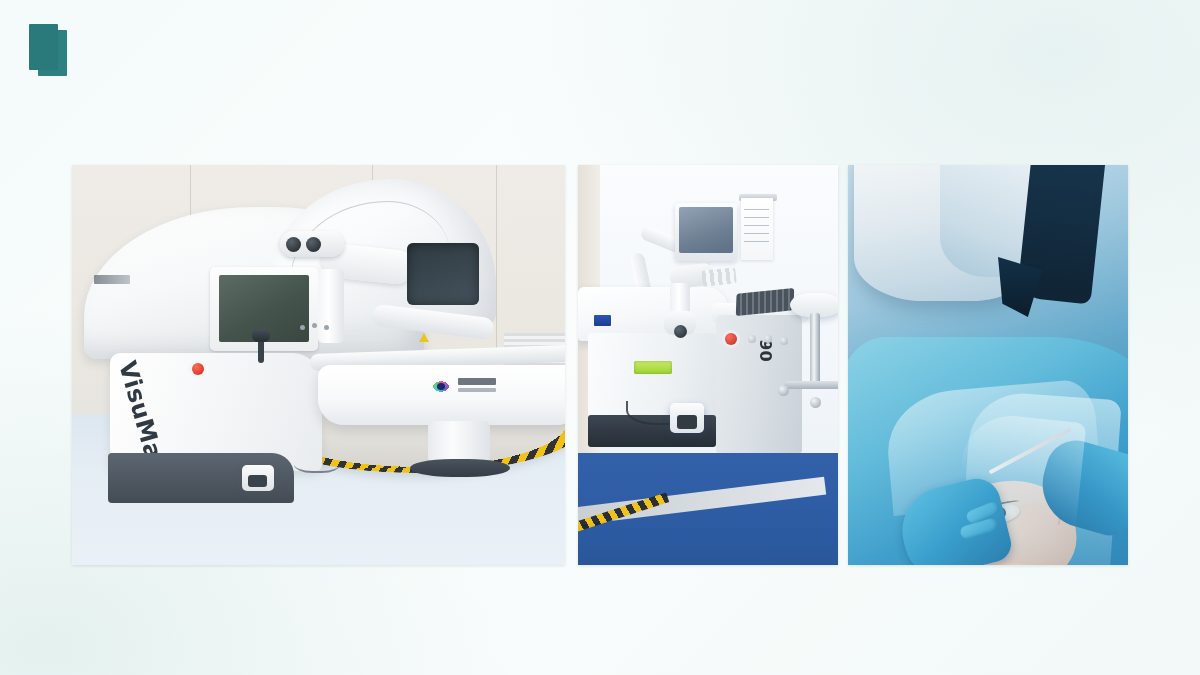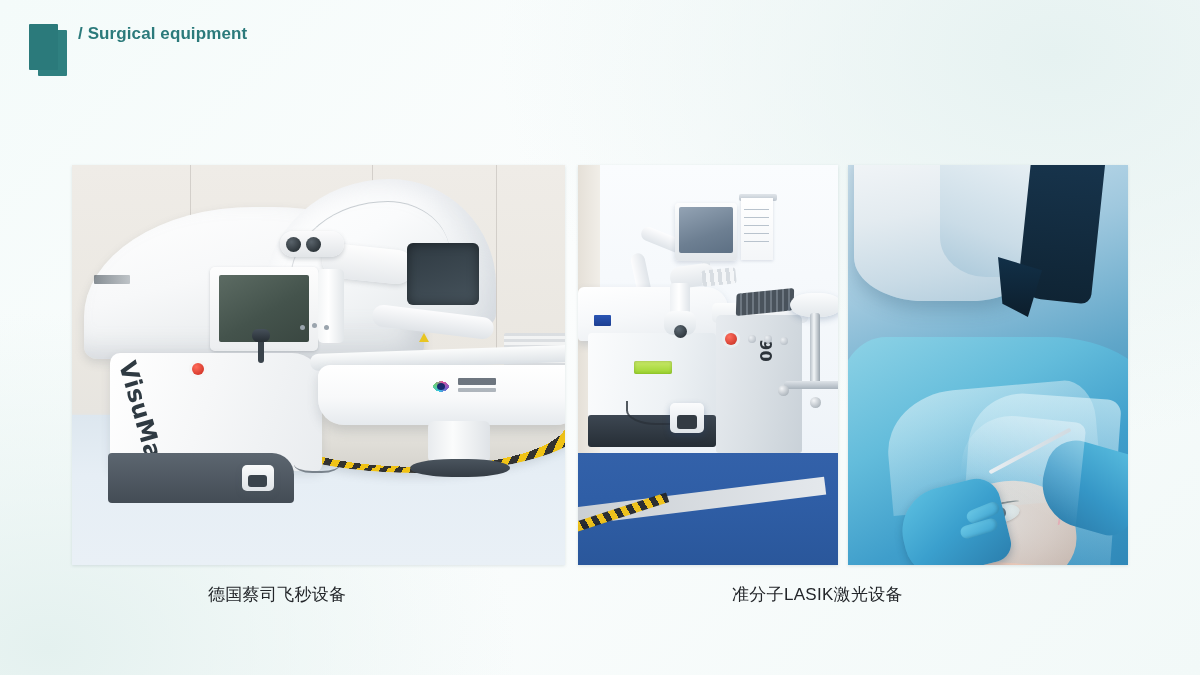--- a/index.html
+++ b/index.html
@@ -511,21 +511,20 @@
 <body>
 
 <div class="header">
 
   <div class="hdr-mark">
     <span class="bar-back"></span>
     <span class="bar-front"></span>
   </div>
 
   <div class="title-row">
-    <span class="title-en">/ Surgical equipment</span>
   </div>
 
 </div>
 
 <div class="gallery">
 
   <div class="photo p1">
     <span class="wall"></span>
     <span class="wall-seam" style="left:118px;"></span>
     <span class="wall-seam" style="left:300px;"></span>
@@ -657,15 +656,13 @@
     <span class="finger" style="left:118px;bottom:46px;width:34px;height:13px;transform:rotate(-22deg);"></span>
     <span class="finger" style="left:112px;bottom:30px;width:38px;height:13px;transform:rotate(-16deg);"></span>
     <span class="glove-hand2"></span>
     <span class="instrument"></span>
     <span class="sheen"></span>
   </div>
 
 </div>
 
 <div class="captions">
-  <span class="cap cap-1">德国蔡司飞秒设备</span>
-  <span class="cap cap-2">准分子LASIK激光设备</span>
 </div>
 
 </body></html>

